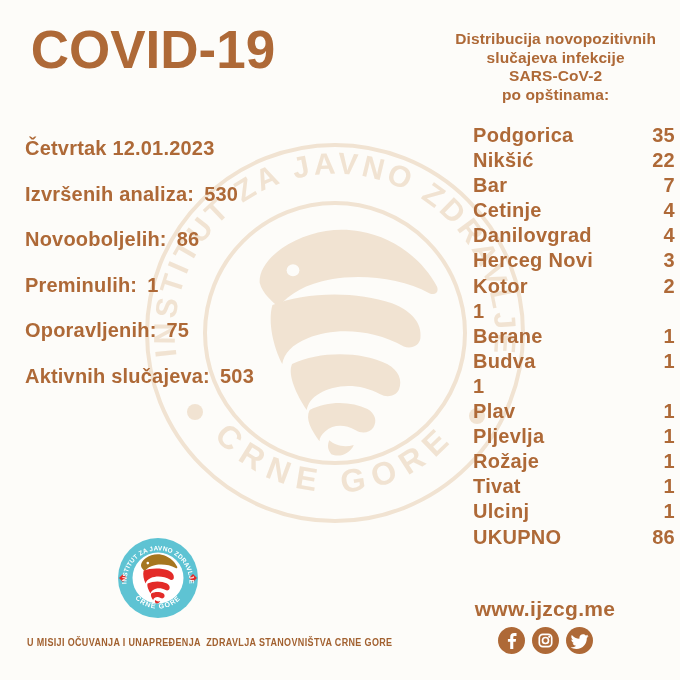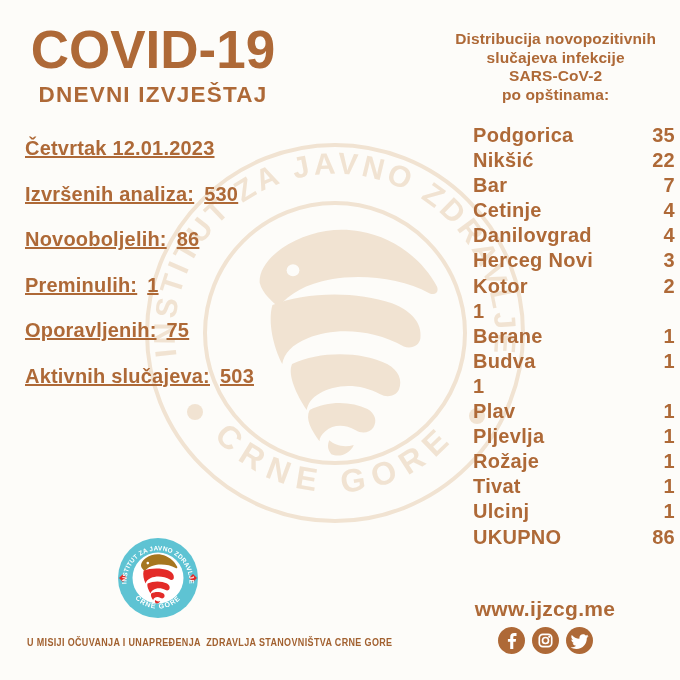--- a/index.html
+++ b/index.html
@@ -18,21 +18,21 @@
   .content{position:absolute;inset:0;z-index:1;}
 
   .title-block{position:absolute;left:22px;top:22px;width:262px;text-align:center;color:var(--accent);}
   .title-main{font-size:53px;font-weight:700;letter-spacing:0px;line-height:1.05;}
   .title-sub{font-size:22.5px;font-weight:700;letter-spacing:1.2px;margin-top:4px;}
 
   .dist-header{position:absolute;right:24px;top:30px;text-align:center;color:var(--accent);
     font-size:15.5px;font-weight:600;line-height:18.5px;letter-spacing:0.1px;}
 
   .left-stats{position:absolute;left:25px;top:138px;color:var(--accent);
-    font-size:20px;font-weight:600;letter-spacing:0.2px;text-decoration:underline;}
+    font-size:20px;font-weight:600;letter-spacing:0.2px;}
   .left-stats .line{height:20px;line-height:20px;margin-bottom:25.5px;white-space:nowrap;}
   .stat-value{margin-left:10px;}
 
   .muni-list{position:absolute;left:473px;top:123px;width:202px;color:var(--accent);
     font-size:20px;font-weight:600;letter-spacing:0.3px;}
   .muni-row{display:flex;justify-content:space-between;height:25.1px;line-height:25.1px;white-space:nowrap;}
 
   .logo-svg{position:absolute;left:108px;top:528px;width:100px;height:100px;}
 
   .mission{position:absolute;left:27px;top:637px;color:var(--mission);
@@ -81,21 +81,20 @@
       <textPath href="#wmBotArc" startOffset="50%" text-anchor="middle">CRNE GORE</textPath>
     </text>
 
     <use href="#bird" transform="translate(245,226) scale(0.98,0.92)" style="--bird-head:var(--wm);--bird-body:var(--wm);--bird-eye:var(--bg)"></use>
   </svg>
 
   <div class="content">
 
     <div class="title-block">
       <div class="title-main">COVID-19</div>
-      <div class="title-sub">DNEVNI IZVJEŠTAJ</div>
     </div>
 
     <div class="dist-header" id="dist-header">
         <div>Distribucija novopozitivnih</div>
         <div>slučajeva infekcije</div>
         <div>SARS-CoV-2</div>
         <div>po opštinama:</div>
       </div>
 
     <div class="left-stats" id="left-stats">

